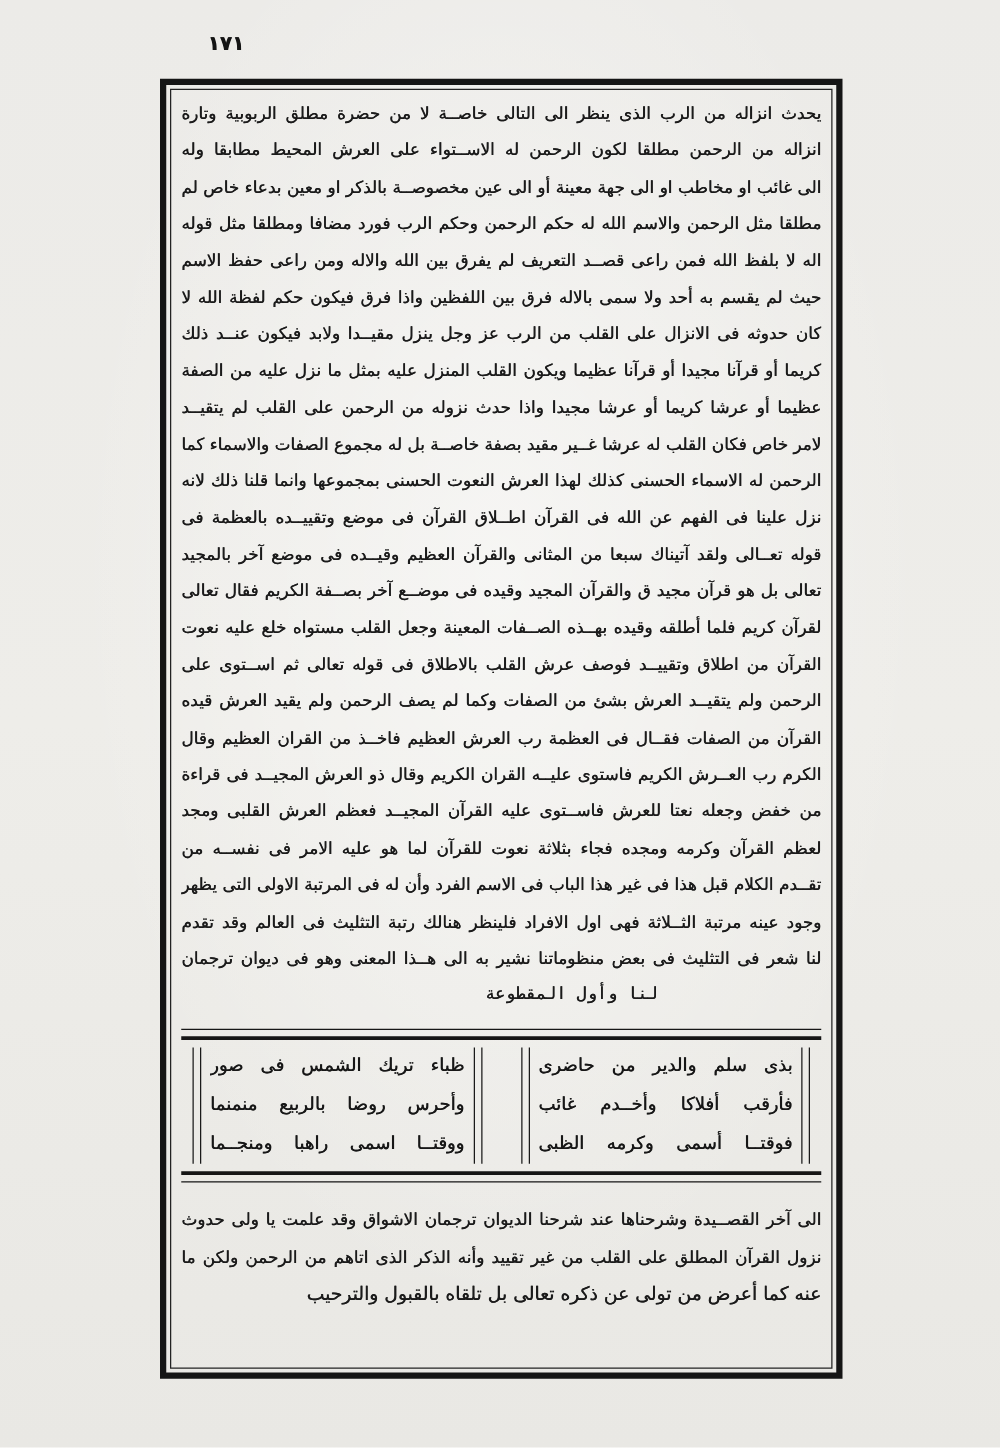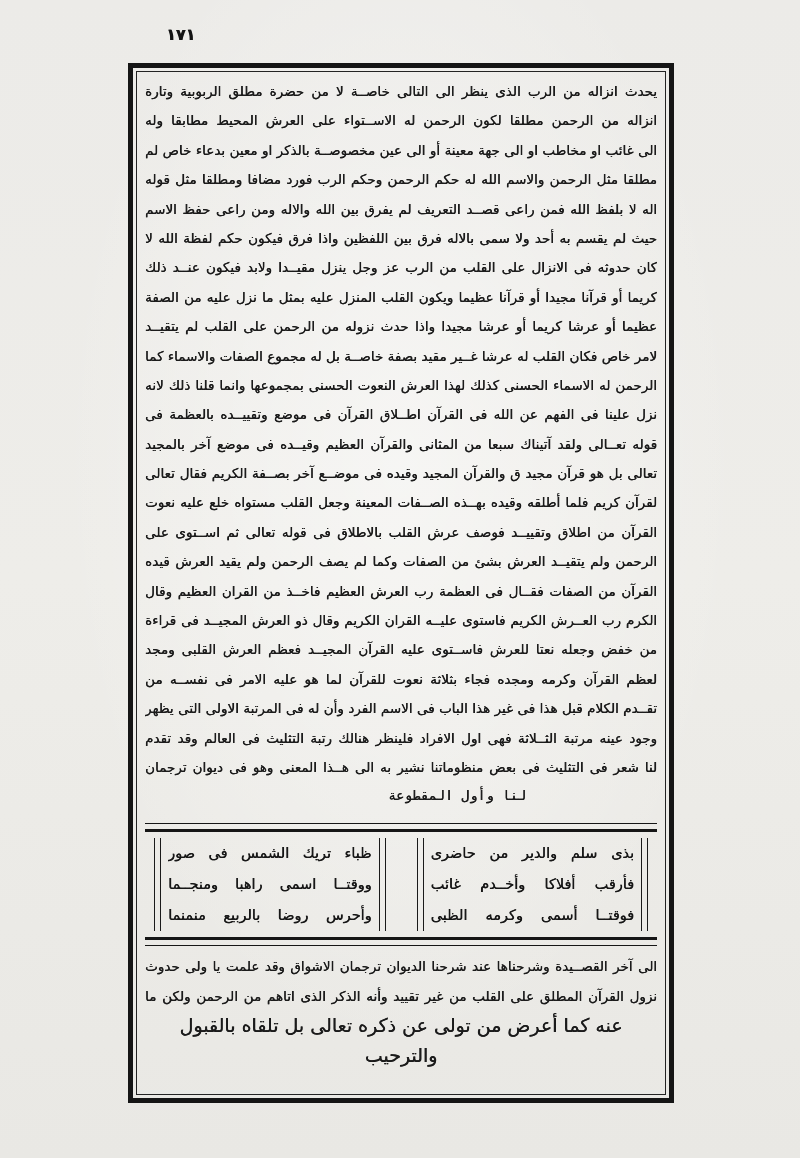--- a/index.html
+++ b/index.html
@@ -51,25 +51,25 @@
   .vbar{
     width:5px;margin:1px 3px;align-self:stretch;
     border-left:1.5px solid #1a1a1a;border-right:1.5px solid #1a1a1a;
   }
   .plines{flex:1;padding:1px 4px;}
   .pline{
     direction:rtl;font-size:14.5px;line-height:31px;height:31px;overflow:hidden;
     text-align:justify;text-align-last:justify;text-justify:inter-word;
     color:#171717;text-shadow:.4px 0 currentColor;
   }
-  .closing{margin-top:6px;}
+  .closing{margin-top:16px;}
   .closing .tline{line-height:29.5px;height:29.5px;}
   .closing-last{
-    direction:rtl;font-size:19px;line-height:29.5px;height:29.5px;
-    text-align:center;color:#1b1b1b;text-shadow:.35px 0 currentColor;
+    direction:rtl;font-size:15px;line-height:29.5px;height:29.5px;
+    text-align:right;color:#1b1b1b;text-shadow:.35px 0 currentColor;
   }
 </style>
 </head>
 <body>
 
 <div class="page-number">١٧١</div>
 
 <div class="frame">
   <div class="frame-inner-line"></div>
   <div class="content">
@@ -111,22 +111,22 @@
             <div class="pline">بذى سلم والدير من حاضرى الحمى</div>
             <div class="pline">فأرقب أفلاكا وأخــدم غائب</div>
             <div class="pline">فوقتــا أسمى وكرمه الظبى بالفــلا</div>
           </div>
           <div class="vbar"></div>
         </div>
         <div class="pcol">
           <div class="vbar"></div>
           <div class="plines">
             <div class="pline">ظباء تريك الشمس فى صور الدمى</div>
+            <div class="pline">وأحرس روضا بالربيع منمنما</div>
             <div class="pline">ووقتــا اسمى راهبا ومنجــما</div>
-            <div class="pline">وأحرس روضا بالربيع منمنما</div>
           </div>
           <div class="vbar"></div>
         </div>
       </div>
       <div class="poem-rule-bottom"></div>
     </div>
 
     <div class="closing">
       <div class="tline">الى آخر القصــيدة وشرحناها عند شرحنا الديوان ترجمان الاشواق وقد علمت يا ولى حدوث</div>
       <div class="tline">نزول القرآن المطلق على القلب من غير تقييد وأنه الذكر الذى اتاهم من الرحمن ولكن ما أعرض</div>

